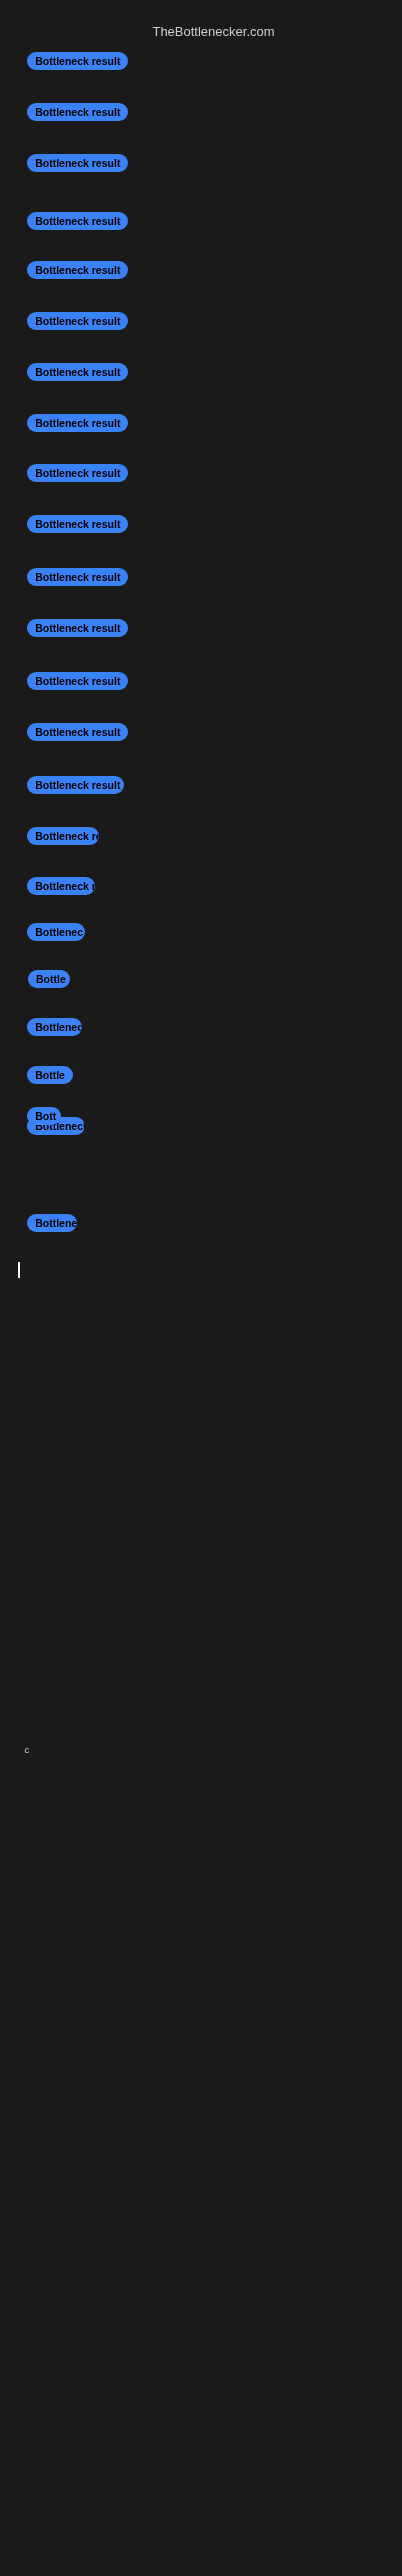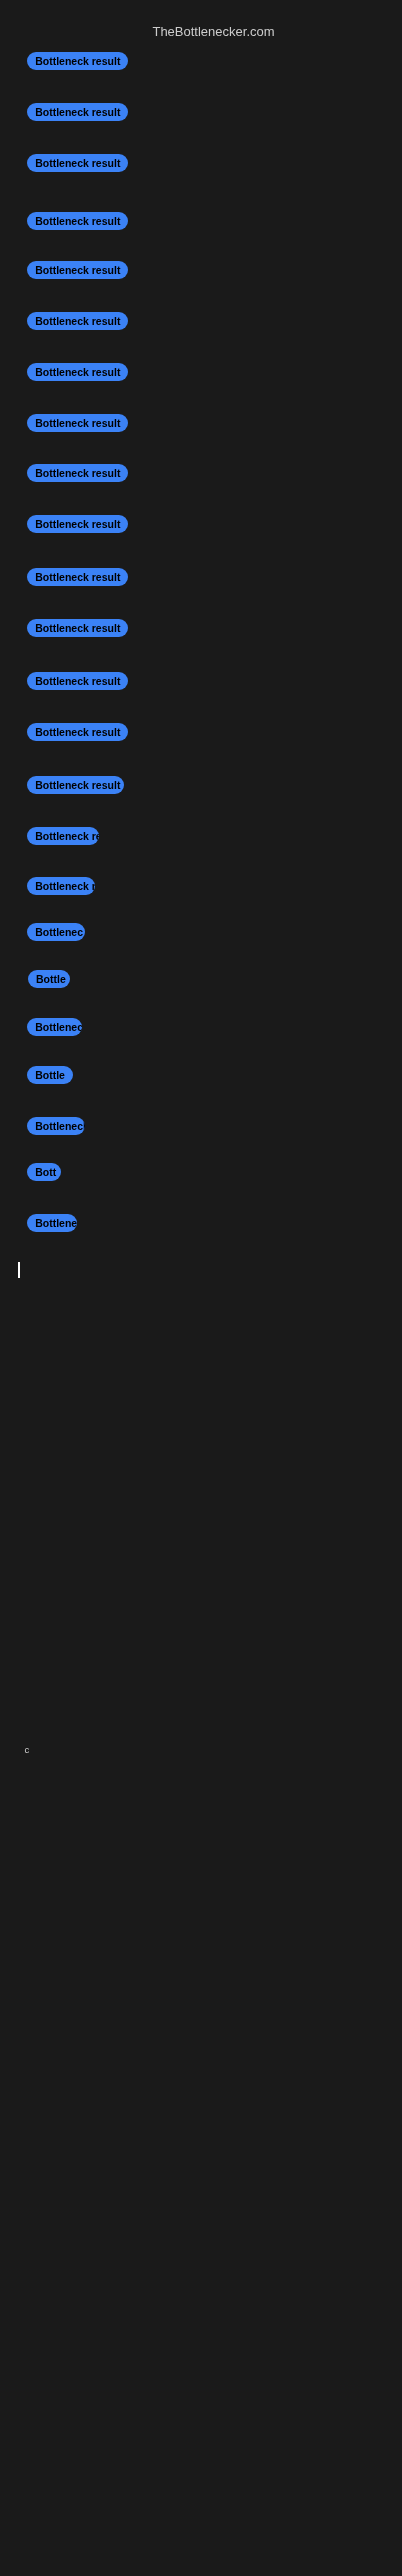--- a/index.html
+++ b/index.html
@@ -74,18 +74,18 @@
     <div style="position: absolute; top: 648px; left: 3.2px;"><span class="bottleneck-badge" style="max-width: 113px;">Bottleneck result</span></div>
     <div style="position: absolute; top: 699px; left: 3.2px;"><span class="bottleneck-badge" style="max-width: 113px;">Bottleneck result</span></div>
     <div style="position: absolute; top: 752px; left: 3.2px;"><span class="bottleneck-badge" style="max-width: 97px;">Bottleneck result</span></div>
     <div style="position: absolute; top: 803px; left: 3.2px;"><span class="bottleneck-badge" style="max-width: 72px;">Bottleneck result</span></div>
     <div style="position: absolute; top: 853px; left: 3.2px;"><span class="bottleneck-badge" style="max-width: 68px;">Bottleneck re</span></div>
     <div style="position: absolute; top: 899px; left: 3.2px;"><span class="bottleneck-badge" style="max-width: 58px;">Bottlenec</span></div>
     <div style="position: absolute; top: 946px; left: 4px;"><span class="bottleneck-badge" style="max-width: 42px;">Bottle</span></div>
     <div style="position: absolute; top: 994px; left: 3.2px;"><span class="bottleneck-badge" style="max-width: 55px;">Bottlenec</span></div>
     <div style="position: absolute; top: 1042px; left: 3.2px;"><span class="bottleneck-badge" style="max-width: 47px;">Bottle</span></div>
     <div style="position: absolute; top: 1093px; left: 3.2px;"><span class="bottleneck-badge" style="max-width: 58px;">Bottleneck</span></div>
-    <div style="position: absolute; top: 1139px; left: 3.2px;"><span class="bottleneck-badge" style="max-width: 34px;">Bott</span></div>
+    <div style="position: absolute; top: 1083px; left: 3.2px;"><span class="bottleneck-badge" style="max-width: 34px;">Bott</span></div>
     <div style="position: absolute; top: 1190px; left: 3.2px; text-decoration: underline;"><span class="bottleneck-badge" style="max-width: 50px;">Bottlene</span></div>
     <div class="cursor-line" style="position: absolute; top: 1244px; left: 3.2px;"></div>
     <span class="small-char" style="position: absolute; top: 1723px; left: 3.2px;">c</span>
   </div>
 
 
 </body></html>

